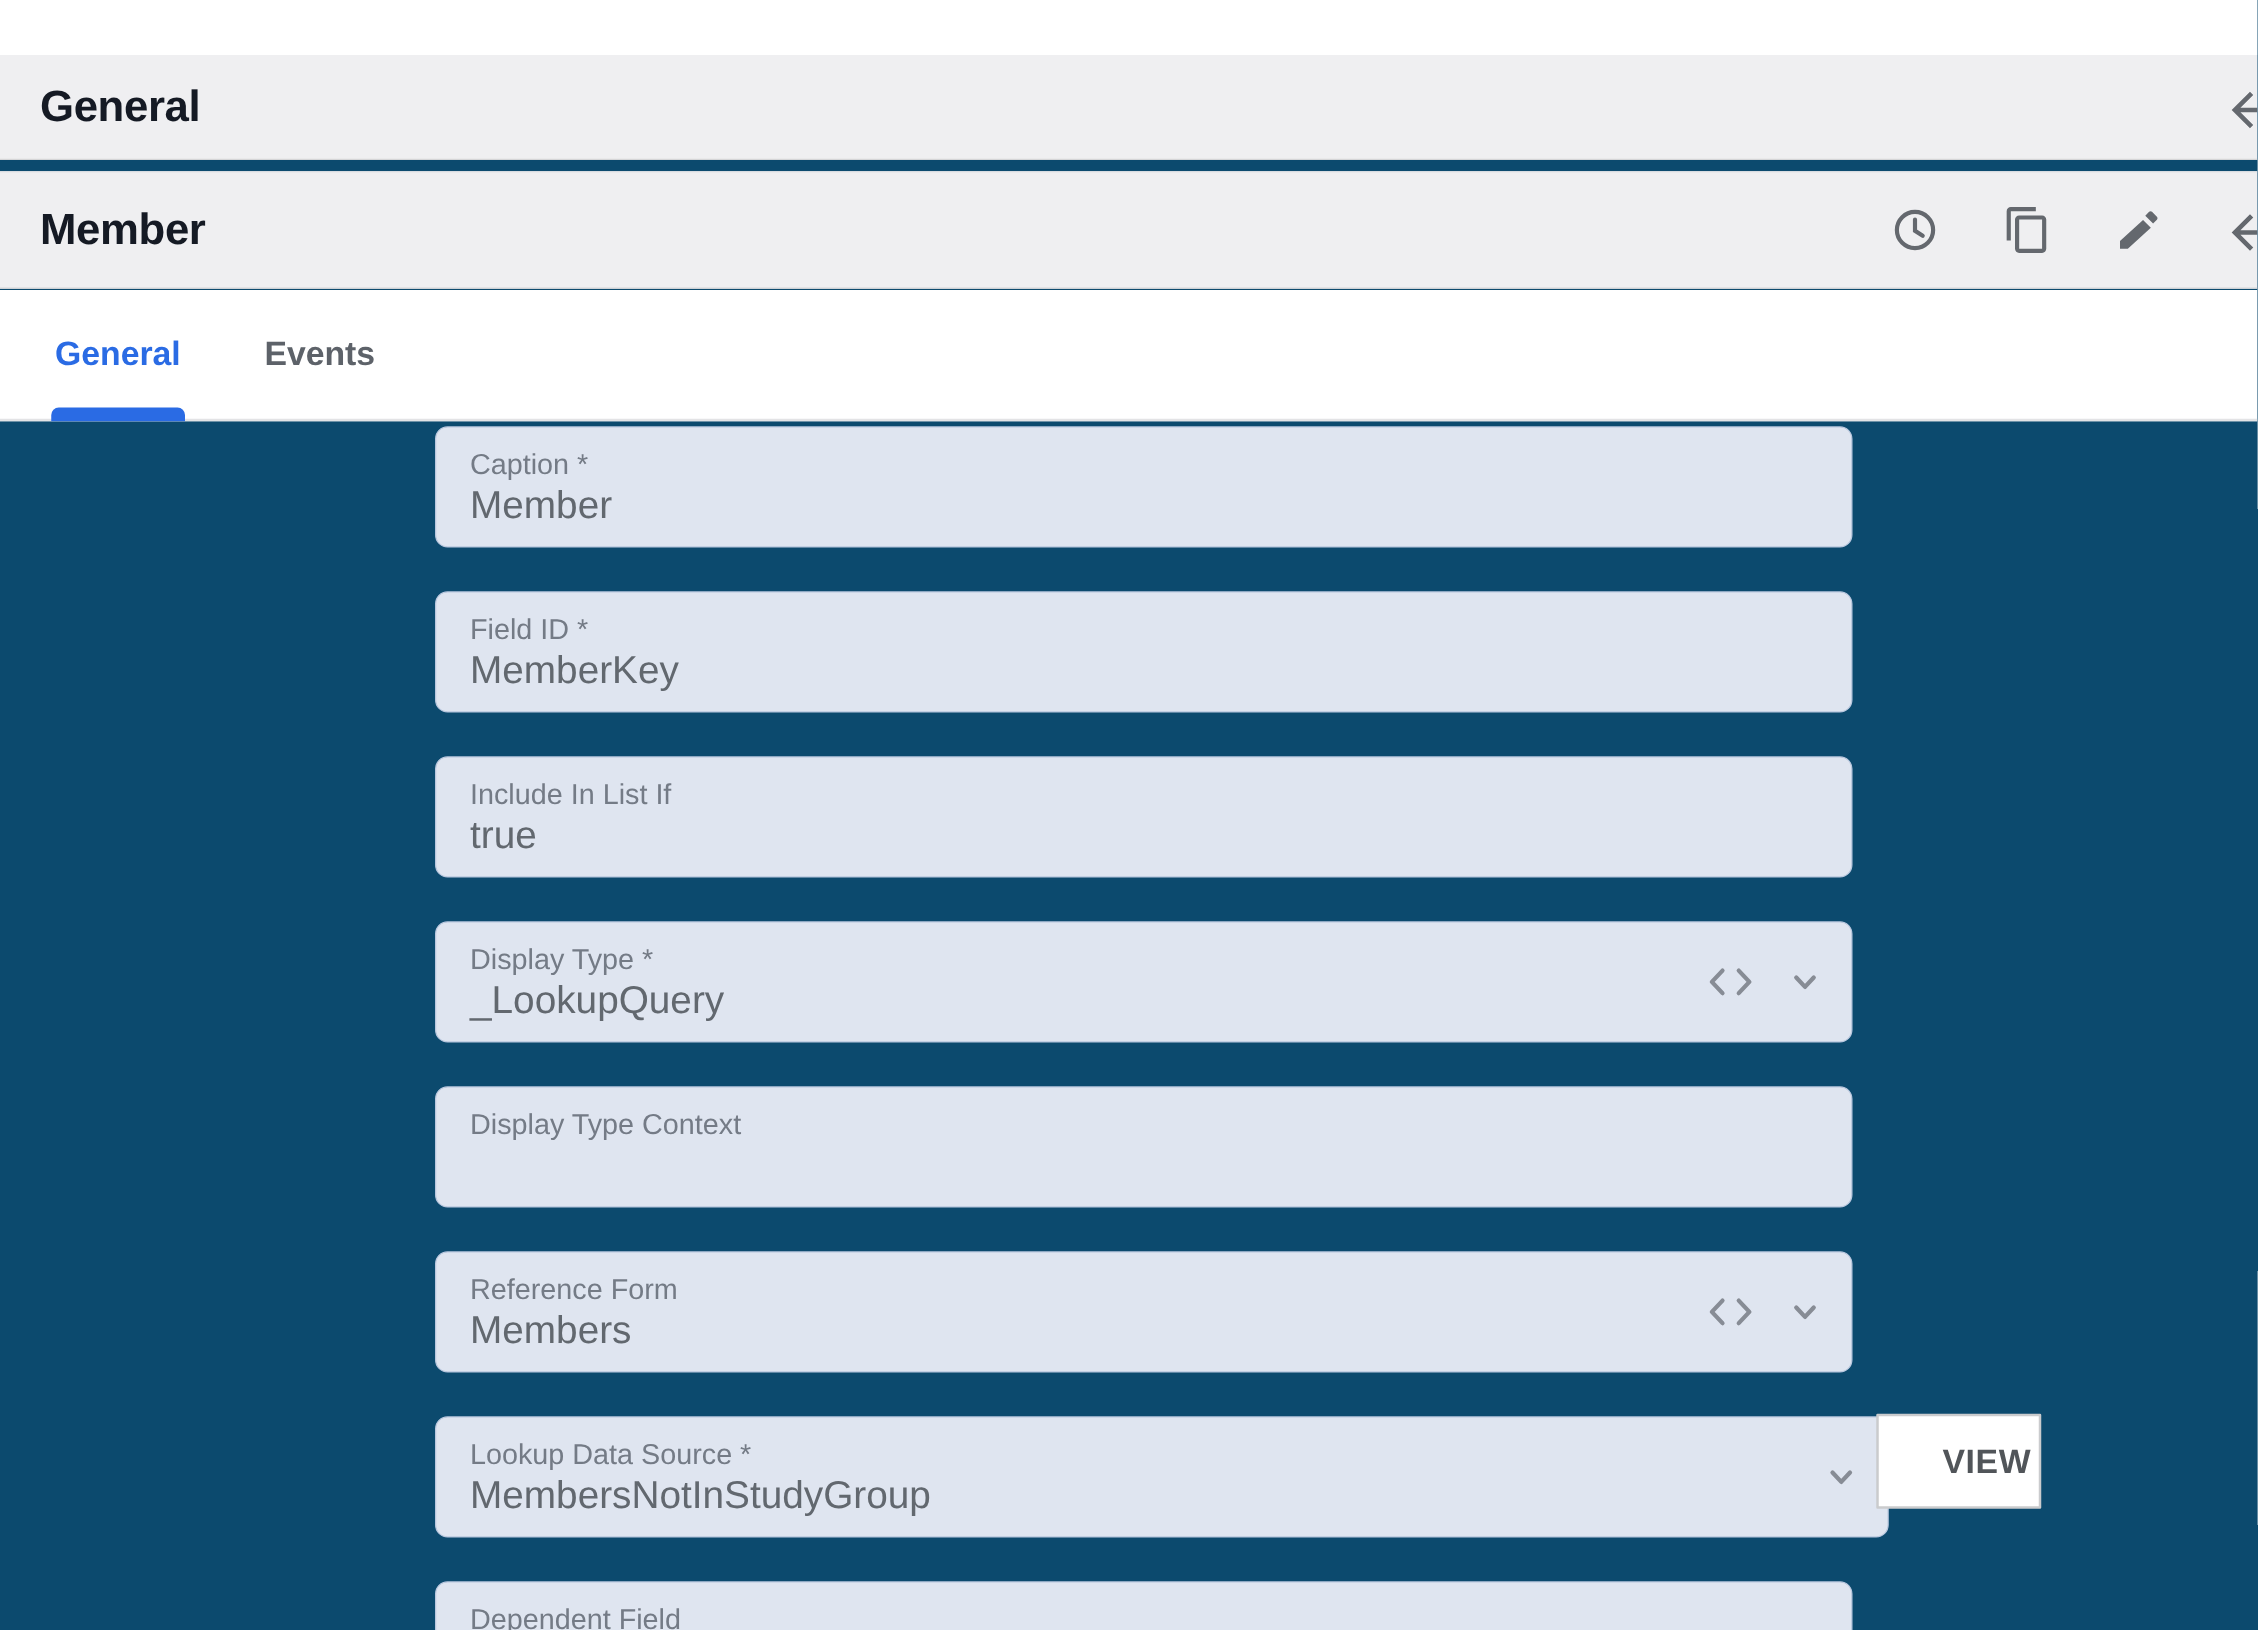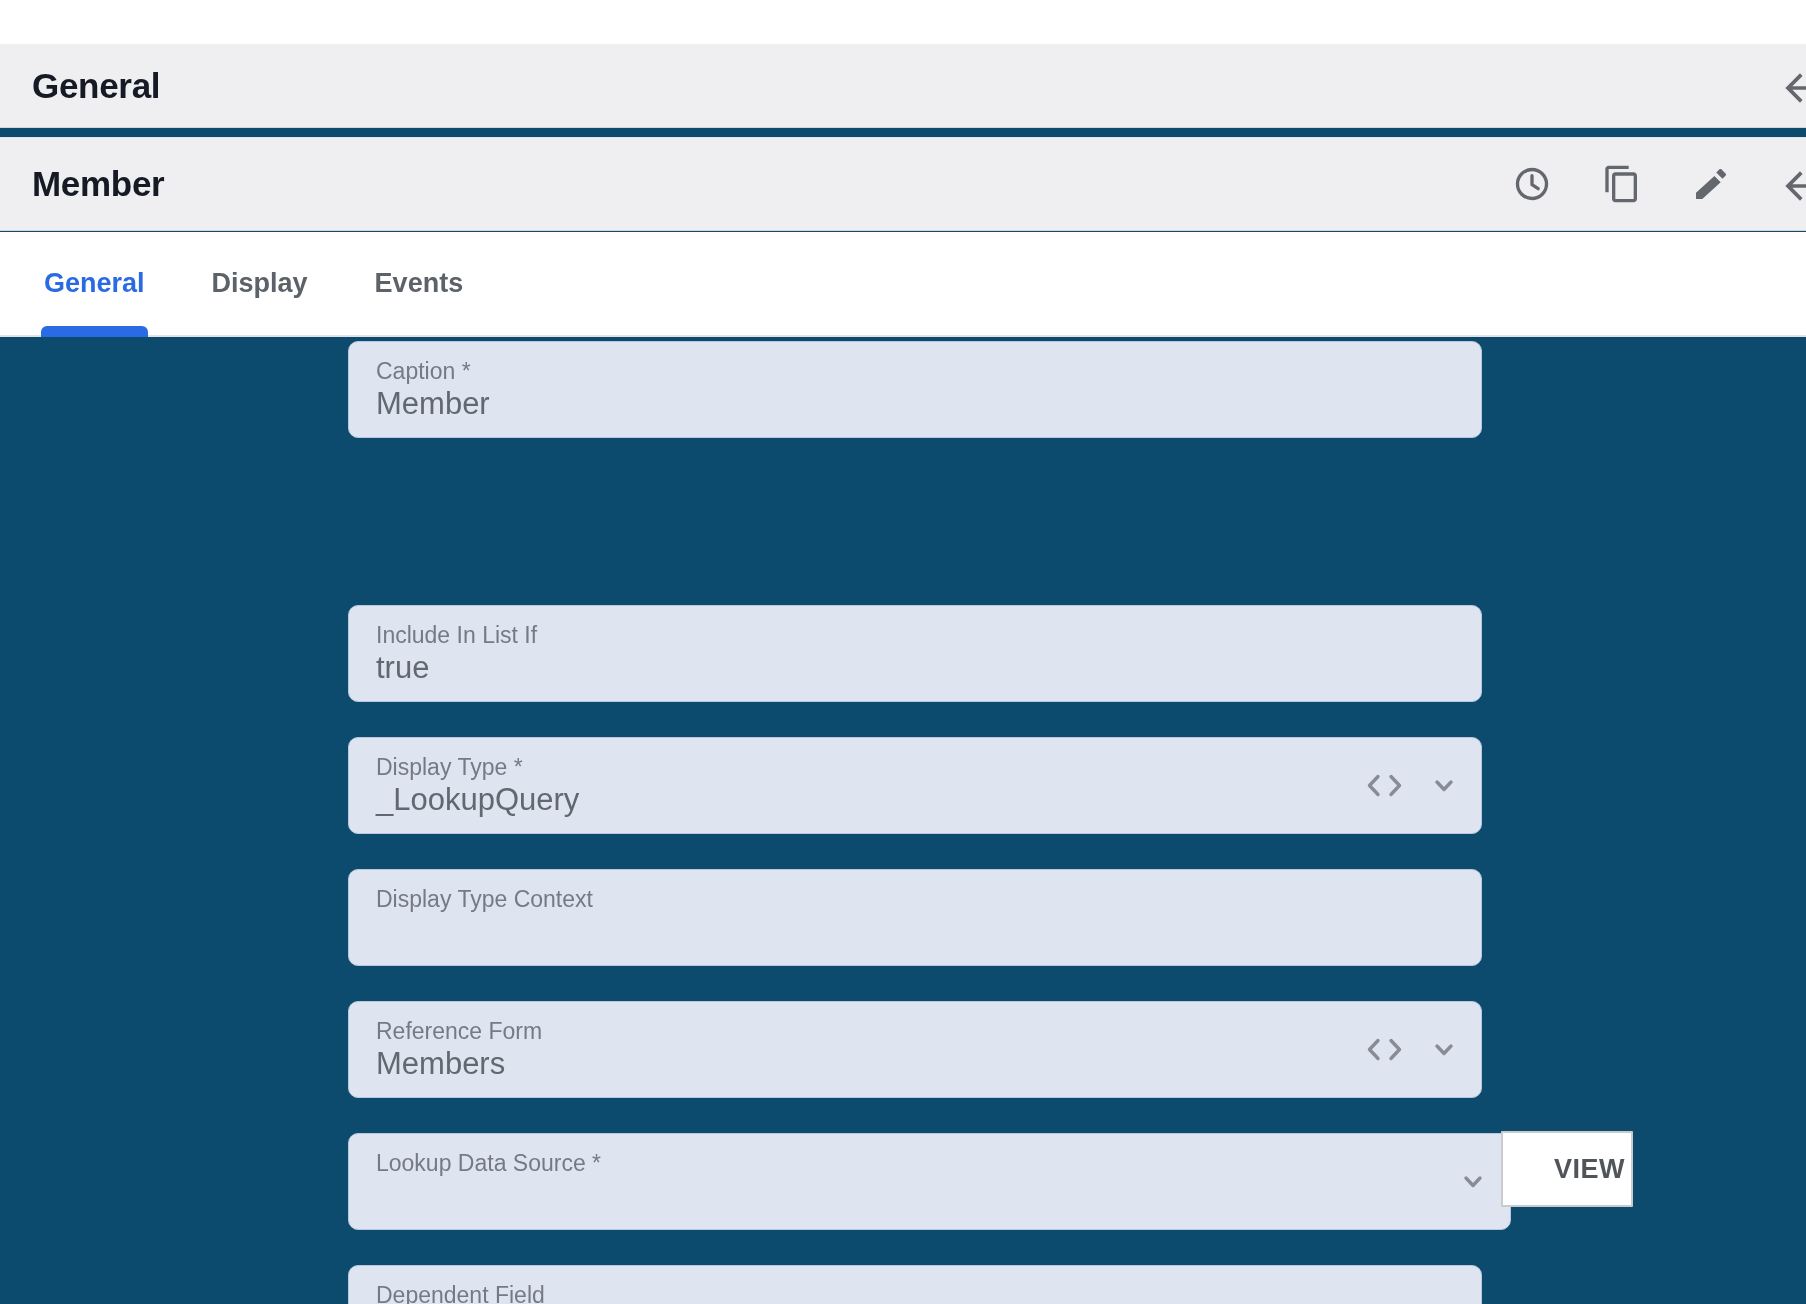--- a/index.html
+++ b/index.html
@@ -114,36 +114,40 @@
         </svg>
     </span>
   </header>
 
   <nav class="tabs">
     <div class="tab active">
       <span>General</span>
       <span class="ink"></span>
     </div>
     <div class="tab">
-      <span>Display</span>
-    </div>
-    <div class="tab">
       <span>Events</span>
     </div>
   </nav>
 
   <main id="fields">
     <div class="field-row" style="top: 297px;">
       <div class="field">
         <div class="flabel">Caption *</div>
         <div class="fvalue">Member</div>
         <div class="ficons"></div>
       </div>
     </div>
 
+    <div class="field-row" style="top: 429px;">
+      <div class="field">
+        <div class="flabel">Field ID *</div>
+        <div class="fvalue">MemberKey</div>
+        <div class="ficons"></div>
+      </div>
+    </div>
 
     <div class="field-row" style="top: 561px; border-radius: 10px;">
       <div class="field">
         <div class="flabel">Include In List If</div>
         <div class="fvalue">true</div>
         <div class="ficons"></div>
       </div>
     </div>
 
     <div class="field-row" style="top: 693px;">
@@ -182,20 +186,21 @@
             <svg xmlns="http://www.w3.org/2000/svg" width="30" height="30" viewBox="0 0 30 30" class="ficon">
     <polyline points="8,11 15,18.5 22,11" fill="none" stroke="#878c95" stroke-width="3.4" stroke-linecap="round" stroke-linejoin="round"></polyline>
   </svg>
           </div>
       </div>
     </div>
 
     <div class="field-row" style="top: 1089px; padding-left: 29px;">
       <div class="field">
         <div class="flabel">Lookup Data Source *</div>
+        <div class="fvalue">MembersNotInStudyGroup</div>
         <div class="ficons">
             <svg xmlns="http://www.w3.org/2000/svg" width="30" height="30" viewBox="0 0 30 30" class="ficon">
     <polyline points="8,11 15,18.5 22,11" fill="none" stroke="#878c95" stroke-width="3.4" stroke-linecap="round" stroke-linejoin="round"></polyline>
   </svg>
           </div>
       </div>
     <button class="view-btn">VIEW</button>
       </div>
 
     <div class="field-row" style="top: 1221px;">

